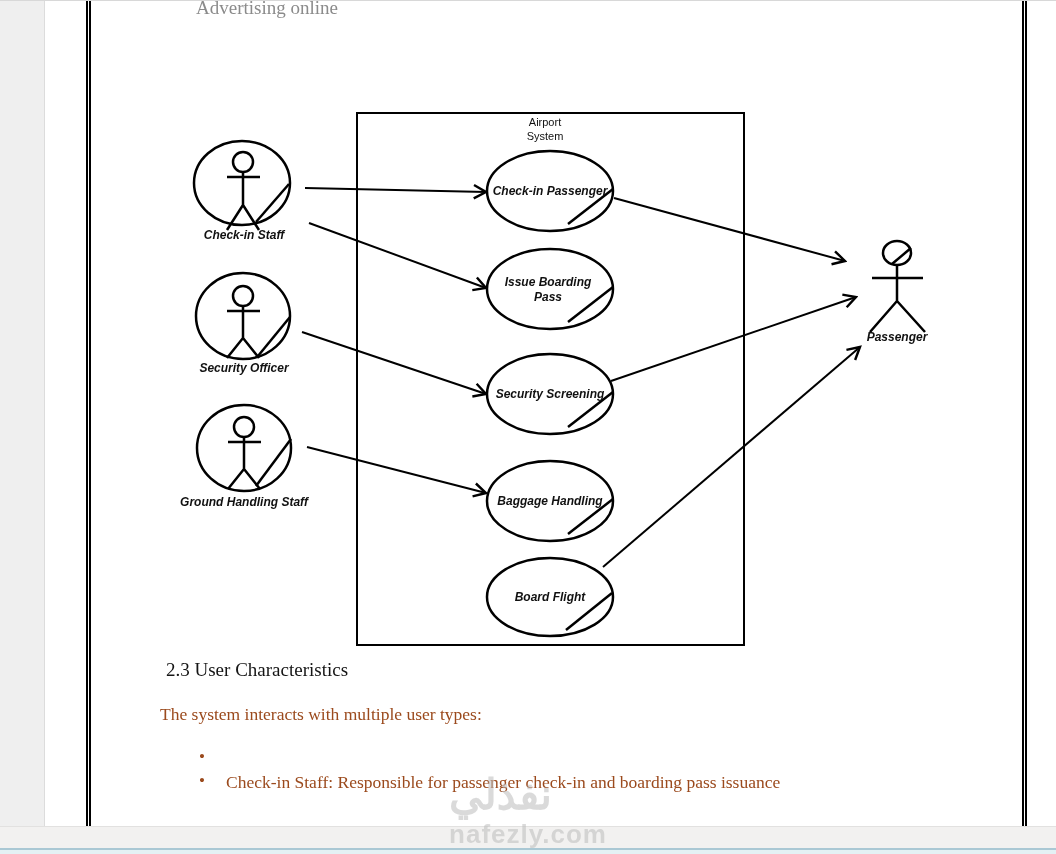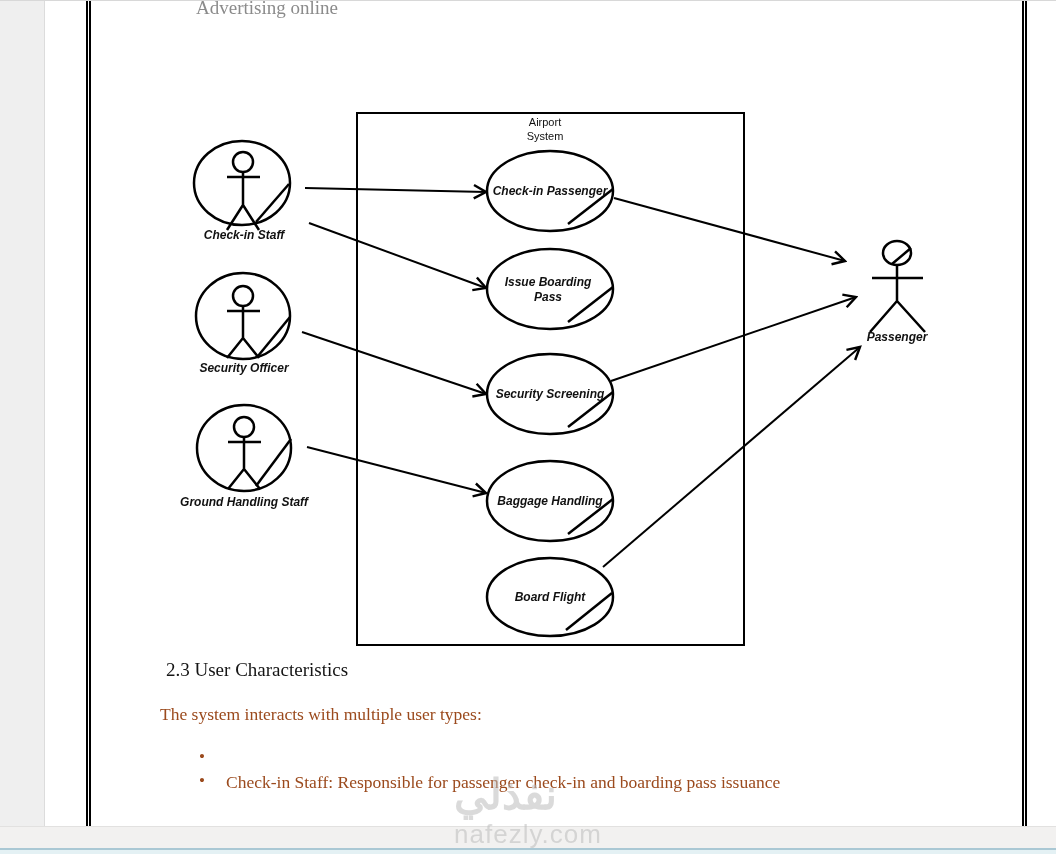--- a/index.html
+++ b/index.html
@@ -30,21 +30,21 @@
                 color:#9b4a1d; white-space:nowrap; }
   .bullets { position:absolute; left:199px; top:747px; list-style:none; }
   .bullets li { position:relative; padding-left:27px; margin-bottom:24px;
                 font-size:17.5px; color:#9b4a1d; white-space:nowrap; }
   .bullets li .dot { position:absolute; left:0; top:-1px; font-size:17px; }
 
   .watermark { position:absolute; left:528px; top:768px; transform:translateX(-50%);
                text-align:left; color:#bdbdbd; opacity:0.55; pointer-events:none;
                z-index:6; font-family:"Liberation Sans", sans-serif; }
   .watermark .wm-logo { font-size:42px; font-weight:bold; line-height:52px; }
-  .watermark .wm-site { font-size:26px; letter-spacing:1px; line-height:26px; }
+  .watermark .wm-site { font-size:26px; letter-spacing:1px; line-height:26px;font-weight:bold; }
 
   .bottom-gray { position:absolute; left:0; top:825px; width:1056px; height:22px;
                  background:#f2f1f0; border-top:1px solid #e2e1e0; z-index:4; }
   .bottom-blue { position:absolute; left:0; top:847px; width:1056px; height:7px;
                  background:#e4f1f4; border-top:2px solid #aac8d4; z-index:4; }
 </style>
 </head>
 <body>
 
 <div class="screen">

